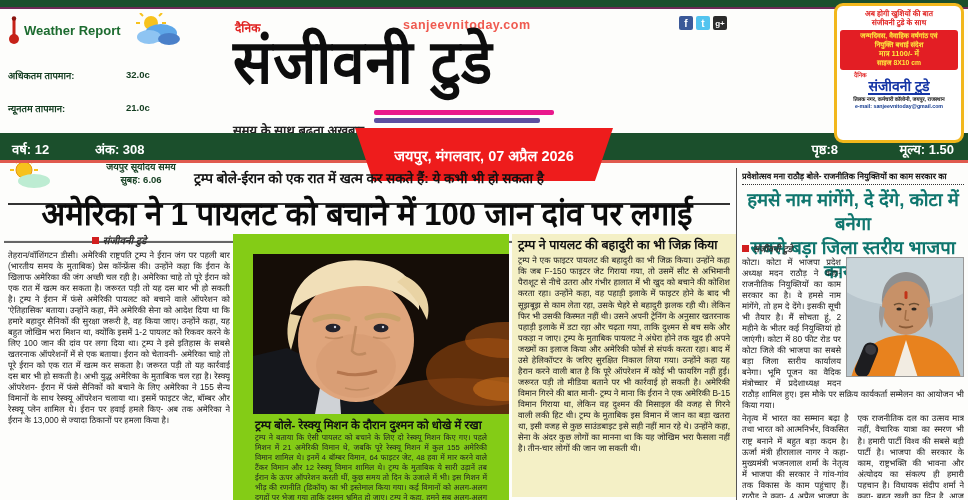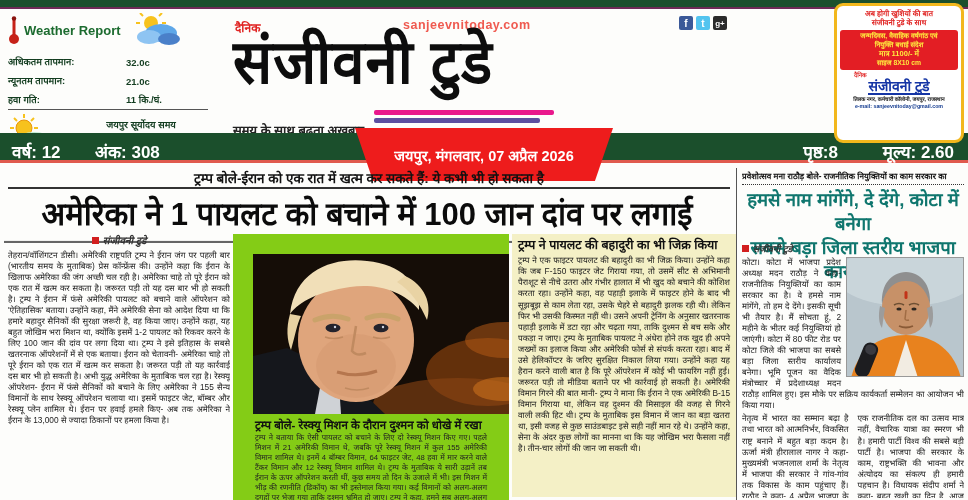--- a/index.html
+++ b/index.html
@@ -7,21 +7,21 @@
   #page{position:relative;width:968px;height:500px;background:#fdfdfb;overflow:hidden;margin:0 auto;}
 
   
   .topstrip{position:absolute;top:0;left:0;width:100%;height:9px;background:#1b4f2c;border-bottom:2px solid #6e2a56;}
 
   
   .weather{position:absolute;left:8px;top:13px;width:218px;font-size:10px;color:#123c1e;}
   .w-titlerow{display:flex;align-items:center;gap:4px;}
   .w-title{color:#1c6b2f;font-weight:bold;font-size:13px;line-height:1.05;}
   .w-rows{margin-top:3px;}
-  .w-row{display:flex;font-weight:bold;font-size:9.5px;color:#133d20;margin-top:6px;align-items:flex-end;}
+  .w-row{display:flex;font-weight:bold;font-size:9.5px;color:#133d20;margin-top:20px;}
   .w-row .lab{width:118px;}
   .w-sep{border-top:1px solid #555;margin:3px 0 2px 0;width:200px;}
   .w-sun{display:flex;align-items:center;gap:4px;}
   .w-suntxt{font-weight:bold;font-size:9.5px;color:#133d20;text-align:center;flex:1;}
 
   
   .masthead{position:absolute;left:233px;top:11px;width:586px;height:120px;}
   .mh-top{position:relative;height:22px;}
   .mh-daily{position:absolute;left:2px;top:8px;color:#e02423;font-weight:bold;font-size:12px;}
   .mh-web{position:absolute;left:170px;top:7px;color:#ef5a50;font-weight:bold;font-size:12.5px;letter-spacing:.5px;}
@@ -43,26 +43,26 @@
   .ad-red{background:#e31e24;color:#ffe93d;border-radius:3px;margin-top:2px;padding:2px 17px;font-weight:bold;font-size:6.8px;line-height:1.3;}
   .ad-price{font-size:7.5px;color:#ffe93d;}
   .ad-logo{margin-top:2px;line-height:1;}
   .ad-logo .d{color:#e02423;font-size:6px;font-weight:bold;display:block;text-align:left;margin-left:14px;}
   .ad-logo .t{color:#1535a5;font-weight:800;font-size:14px;border-bottom:2px solid #1535a5;display:inline-block;}
   .ad-small{font-size:5.3px;color:#123a8f;font-weight:bold;line-height:1.35;margin-top:1px;}
   .ad-small .dk{color:#222;}
 
   
   .infobar{position:absolute;left:0;top:133px;width:100%;height:30px;background:#1b4f2c;color:#fff;border-bottom:3px solid #e05a4e;}
-  .ib-item{position:absolute;top:7px;font-weight:bold;font-size:17px;}
+  .ib-item{position:absolute;top:7px;font-weight:bold;font-size:13px;}
   .datebox{position:absolute;left:50%;transform:translateX(-50%);top:-5px;width:258px;height:53px;background:#ee1c1c;color:#fff;font-weight:bold;font-size:14.5px;display:flex;align-items:center;justify-content:center;clip-path:polygon(0 0,100% 0,93% 100%,7% 100%);}
 
   
   .vrule{position:absolute;left:736px;top:168px;width:1px;height:332px;background:#555;}
-  .kicker{position:absolute;left:8px;top:169px;width:722px;text-align:center;font-weight:bold;font-size:13.5px;color:#111;border-bottom:2px solid #333;padding-bottom:0;}
+  .kicker{position:absolute;left:8px;top:169px;width:722px;text-align:center;font-weight:bold;font-size:13.5px;color:#111;border-bottom:2px solid #333;padding-bottom:16px;}
   .headline{position:absolute;left:4px;top:192px;width:726px;text-align:center;font-weight:800;font-size:31px;color:#0b0b0b;white-space:nowrap;border-bottom:2px solid #666;padding-bottom:6px;transform:scaleY(1.04);}
 
   .bodytext{font-size:8.3px;line-height:1.33;color:#1c1c1c;text-align:justify;}
   .byline{display:flex;align-items:center;justify-content:center;gap:4px;font-size:10px;font-style:italic;font-weight:bold;color:#333;}
   .redsq{width:7px;height:7px;background:#d21f1f;display:inline-block;}
 
   .col-left{position:absolute;left:8px;top:233px;width:222px;height:264px;overflow:hidden;}
   .col-left .bodytext{margin-top:3px;}
 
   .centerblock{position:absolute;left:233px;top:234px;width:276px;height:332px;background:#84cc16;padding:20px;overflow:hidden;}
@@ -188,21 +188,21 @@
       <span class="dk">तिलक नगर, कर्मचारी कॉलोनी, जयपुर, राजस्थान</span><br>
       <span>e-mail: sanjeevnitoday@gmail.com</span>
     </div>
   </div>
 
   <div class="infobar">
     <span class="ib-item" style="left:12px">वर्ष: 12</span>
     <span class="ib-item" style="left:95px">अंक: 308</span>
     <span class="datebox">जयपुर, मंगलवार, 07 अप्रैल 2026</span>
     <span class="ib-item" style="right:130px">पृष्ठ:8</span>
-    <span class="ib-item" style="right:14px">मूल्य: 2.60</span>
+    <span class="ib-item" style="right:14px">मूल्य: 1.50</span>
   </div>
 
   <div class="vrule"></div>
 
   <div class="kicker">ट्रम्प बोले-ईरान को एक रात में खत्म कर सकते हैं: ये कभी भी हो सकता है</div>
   <div class="headline">अमेरिका ने 1 पायलट को बचाने में 100 जान दांव पर लगाई</div>
 
   <div class="col-left">
     <div class="byline">
       <span class="redsq"></span>

